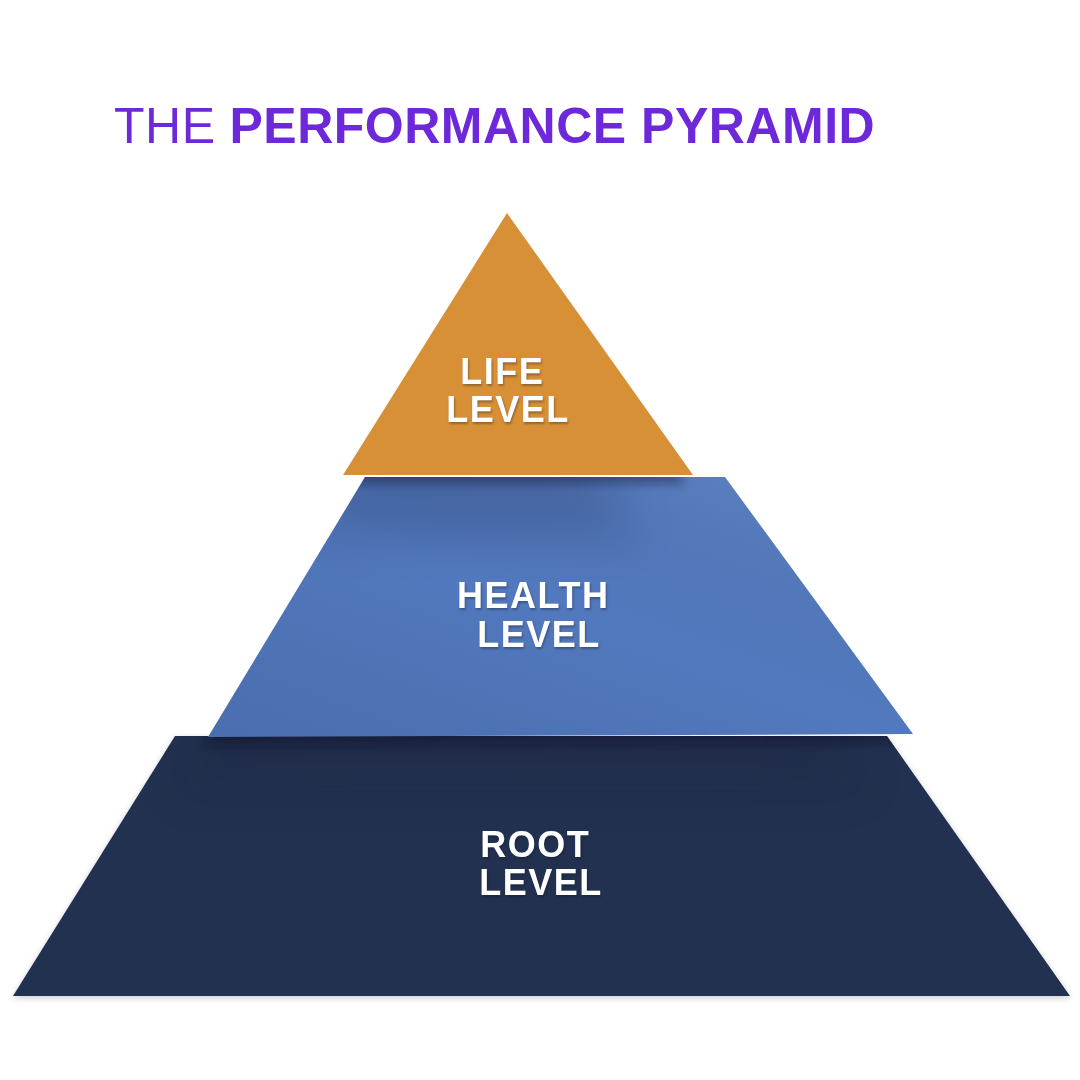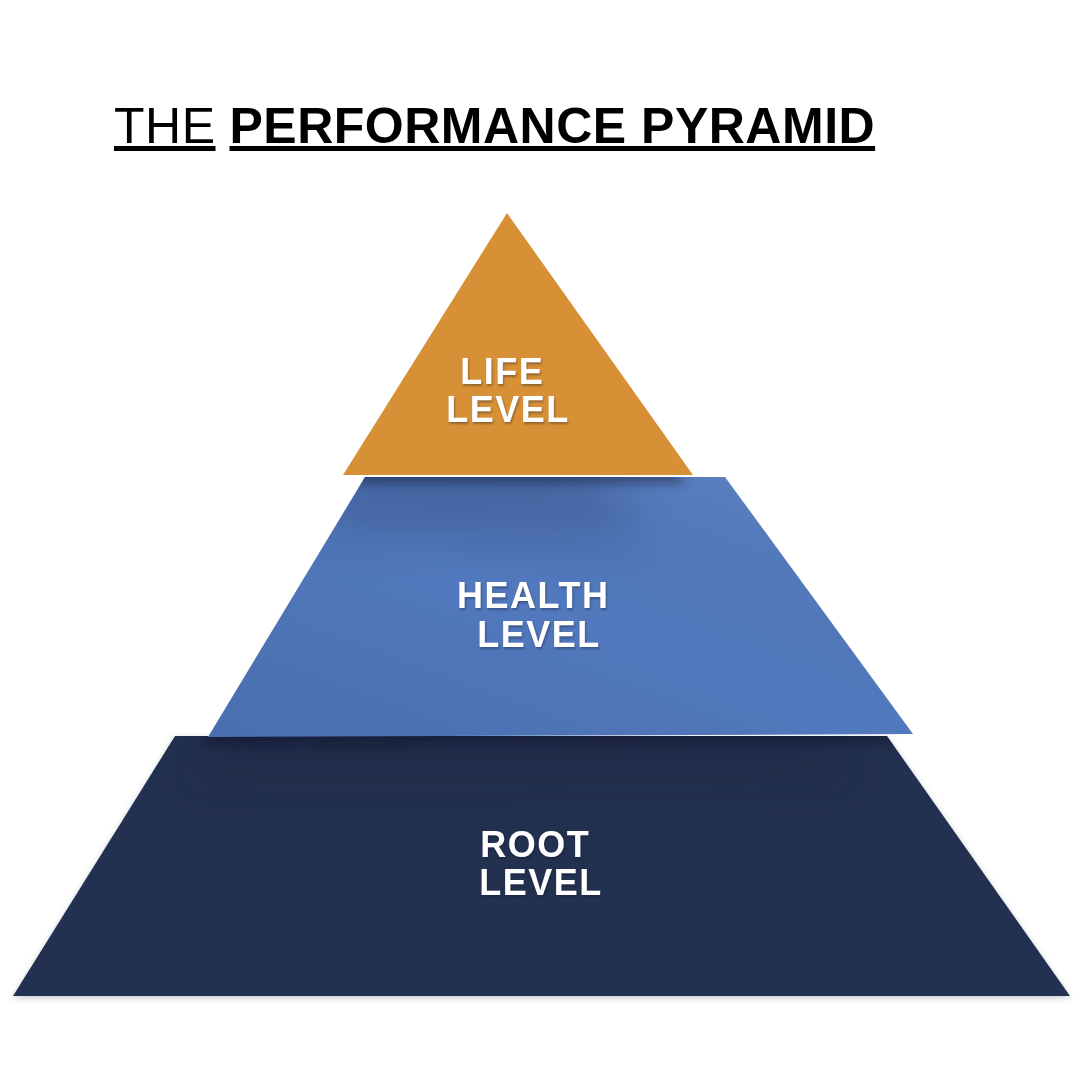--- a/index.html
+++ b/index.html
@@ -31,21 +31,21 @@
     letter-spacing: 1.5px;
     filter: drop-shadow(1px 2px 1px rgba(15, 20, 35, 0.35));
   }
   .root-shape { filter: drop-shadow(0 2px 3px rgba(60, 70, 100, 0.28)); }
 </style>
 </head>
 <body>
 
 <div class="canvas" style="background-color: rgb(255, 255, 255);">
 
-  <h1 class="title" style="color: #000000; text-decoration: underline;">
+  <h1 class="title" style="color: #6d28d9;">
     <span class="title-prefix">THE</span><span class="title-main">PERFORMANCE PYRAMID</span>
   </h1>
 
   <svg class="pyramid-svg" width="1080" height="1080" viewBox="0 0 1080 1080">
     <defs>
       <clipPath id="clip-root">
         <polygon points="175,736 887,736 1070,996 13,996"></polygon>
       </clipPath>
       <clipPath id="clip-health">
         <polygon points="365,477 725,477 913,734 208,737"></polygon>

